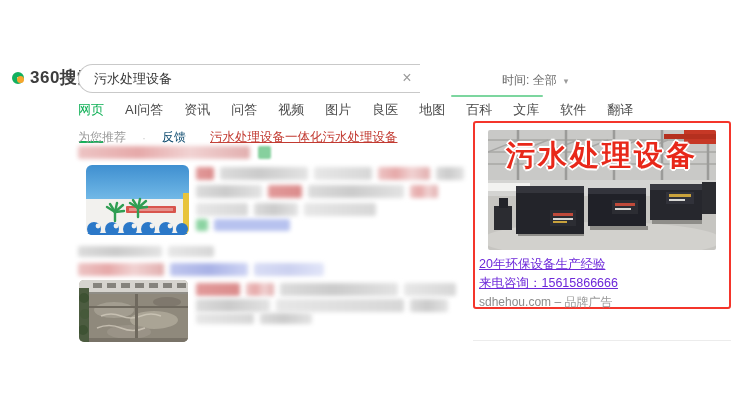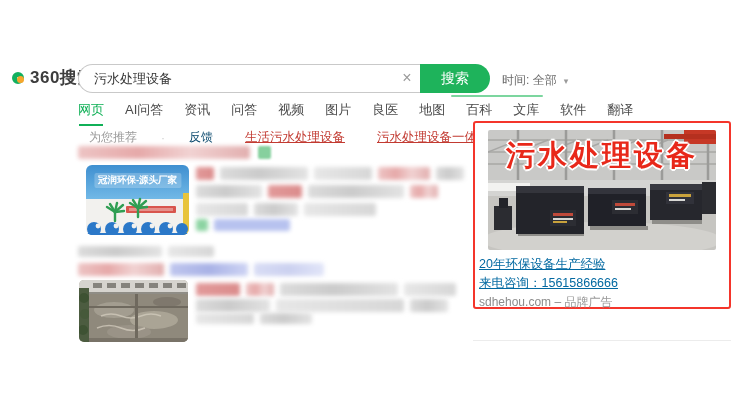--- a/index.html
+++ b/index.html
@@ -18,26 +18,26 @@
   .clear-x { position:absolute; left:398px; top:69px; width:18px; height:18px; color:#9b9b9b;
     font-size:16px; line-height:18px; text-align:center; cursor:pointer; }
   .search-btn { position:absolute; left:420px; top:64px; width:70px; height:29px; background:#1eb35b;
     color:#fff; font-size:14px; border:none; border-radius:0 15px 15px 0; cursor:pointer; font-family:inherit; }
   .green-line { position:absolute; left:451px; top:95px; width:92px; height:2px; background:#35c06c; opacity:.65; border-radius:1px; }
   .time-filter { position:absolute; left:502px; top:72px; font-size:12px; color:#6b6b6b; cursor:pointer; display:flex; gap:7px; align-items:center; }
   .time-filter .caret { font-size:9px; color:#9a9a9a; }
 
   
   .nav { position:absolute; left:78px; top:101px; display:flex; gap:21px; font-size:13px; color:#4a4a4a; }
-  .tab { cursor:pointer; padding-bottom:7px; position:relative; white-space:nowrap; }
+  .tab { cursor:pointer; padding-bottom:24px; position:relative; white-space:nowrap; }
   .tab.active { color:#10b057; }
   .tab.active::after { content:""; position:absolute; left:1px; right:1px; bottom:0; height:2px; background:#10b057; }
 
   
-  .recommend { position:absolute; left:89px; top:129px; display:flex; align-items:center; gap:24px; font-size:12px; }
+  .recommend { position:absolute; left:78px; top:129px; display:flex; align-items:center; gap:16px; font-size:12px; }
   .rec-label { color:#9a9a9a; }
   .rec-sep { color:#cfcfcf; }
   .rec-feedback { color:#0c4a6e; cursor:pointer; }
   .rec-link { color:#c23a31; text-decoration:underline; cursor:pointer; margin-left:8px; font-size:12.5px; }
 
   
   .mzrow { position:absolute; display:flex; gap:6px; filter:blur(2px); }
   .mz { height:13px; border-radius:2px; }
   .mz-pink { background:linear-gradient(90deg,#edc4c4,#e6a9a9 35%,#f1d2d2 65%,#e2afaf); }
   .mz-red  { background:linear-gradient(90deg,#e29a9a,#db8c8c); }
@@ -55,42 +55,41 @@
   .thumb2 { position:absolute; left:79px; top:280px; width:109px; height:62px; border-radius:5px; overflow:hidden; cursor:pointer; }
 
   
   .ad-box { position:absolute; left:473px; top:121px; width:258px; height:188px;
     border:2px solid #f4352b; border-radius:3px; background:#fff; }
   .ad-img { position:absolute; left:13px; top:7px; width:228px; height:120px; border-radius:2px; overflow:hidden; cursor:pointer; }
   .ad-title { position:absolute; top:6px; left:0; right:0; text-align:center; font-size:29px; font-weight:bold;
     color:#e8281a; letter-spacing:3px; white-space:nowrap;
     text-shadow:-2px 0 0 #fff,2px 0 0 #fff,0 -2px 0 #fff,0 2px 0 #fff,-1px -1px 0 #fff,1px 1px 0 #fff,-1px 1px 0 #fff,1px -1px 0 #fff; }
   .ad-links { position:absolute; left:4px; top:132px; font-size:12.5px; line-height:19px; }
-  .ad-link { color:#0369a1; text-decoration:underline; cursor:pointer; display:block; }
+  .ad-link { color:#6d28d9; text-decoration:underline; cursor:pointer; display:block; }
   .ad-cite { position:absolute; left:4px; top:171px; font-size:12px; color:#8c8c8c;text-align:center; }
   .ad-cite .adlbl { color:#9a9a9a; }
 
   .price-note { position:absolute; left:477px; top:318px; font-size:11px; color:#a0a0a0; }
   .bottom-divider { position:absolute; left:473px; top:340px; width:258px; height:1px; background:#ececec; }
 </style>
 </head>
 <body>
 
 <div class="page">
 
   <div class="logo">
     <span class="logo-ring">
         <span class="logo-dot"></span>
       </span>
     <span class="logo-text">360搜索</span>
   </div>
 
   <input class="search-input" value="污水处理设备" style="">
   <span class="clear-x">×</span>
-  <button class="search-btn">搜索</button>
   <div class="green-line"></div>
   <div class="time-filter">
     <span>时间: 全部</span>
     <span class="caret">▾</span>
   </div>
 
   <div class="nav">
     <span class="tab active">网页</span>
     <span class="tab">AI问答</span>
     <span class="tab">资讯</span>
@@ -102,21 +101,20 @@
     <span class="tab">百科</span>
     <span class="tab">文库</span>
     <span class="tab">软件</span>
     <span class="tab">翻译</span>
   </div>
 
   <div class="recommend">
     <span class="rec-label">为您推荐</span>
     <span class="rec-sep">·</span>
     <span class="rec-feedback">反馈</span>
-    <span class="rec-link">生活污水处理设备</span>
     <span class="rec-link">污水处理设备一体化污水处理设备</span>
   </div>
 
   <div class="mzrow" style="left:78px; top:146px;">
     <span class="mz mz-pink" style="width:172px;"></span>
   </div>
   <div class="badge-green"></div>
 
   <div class="thumb1">
     <svg width="103" height="70" viewBox="0 0 103 70">
@@ -155,21 +153,20 @@
       </g>
       <g fill="#f2f1ee">
         <circle cx="12" cy="61" r="2.4"></circle>
           <circle cx="30" cy="61" r="2.4"></circle>
           <circle cx="48" cy="61" r="2.4"></circle>
           <circle cx="66" cy="61" r="2.4"></circle>
           <circle cx="84" cy="61" r="2.4"></circle>
       </g>
       <rect x="0" y="68" width="103" height="2" fill="#2b78c8"></rect>
     </svg>
-    <div class="thumb1-caption">冠润环保-源头厂家</div>
   </div>
 
   <div class="mzrow" style="left:196px; top:167px;">
     <span class="mz mz-red" style="width:18px;"></span>
       <span class="mz mz-gray" style="width:88px;"></span>
       <span class="mz mz-gray2" style="width:58px;"></span>
       <span class="mz mz-pink" style="width:52px;"></span>
       <span class="mz mz-gray" style="width:28px;"></span>
   </div>
   <div class="mzrow" style="left:196px; top:185px;">

